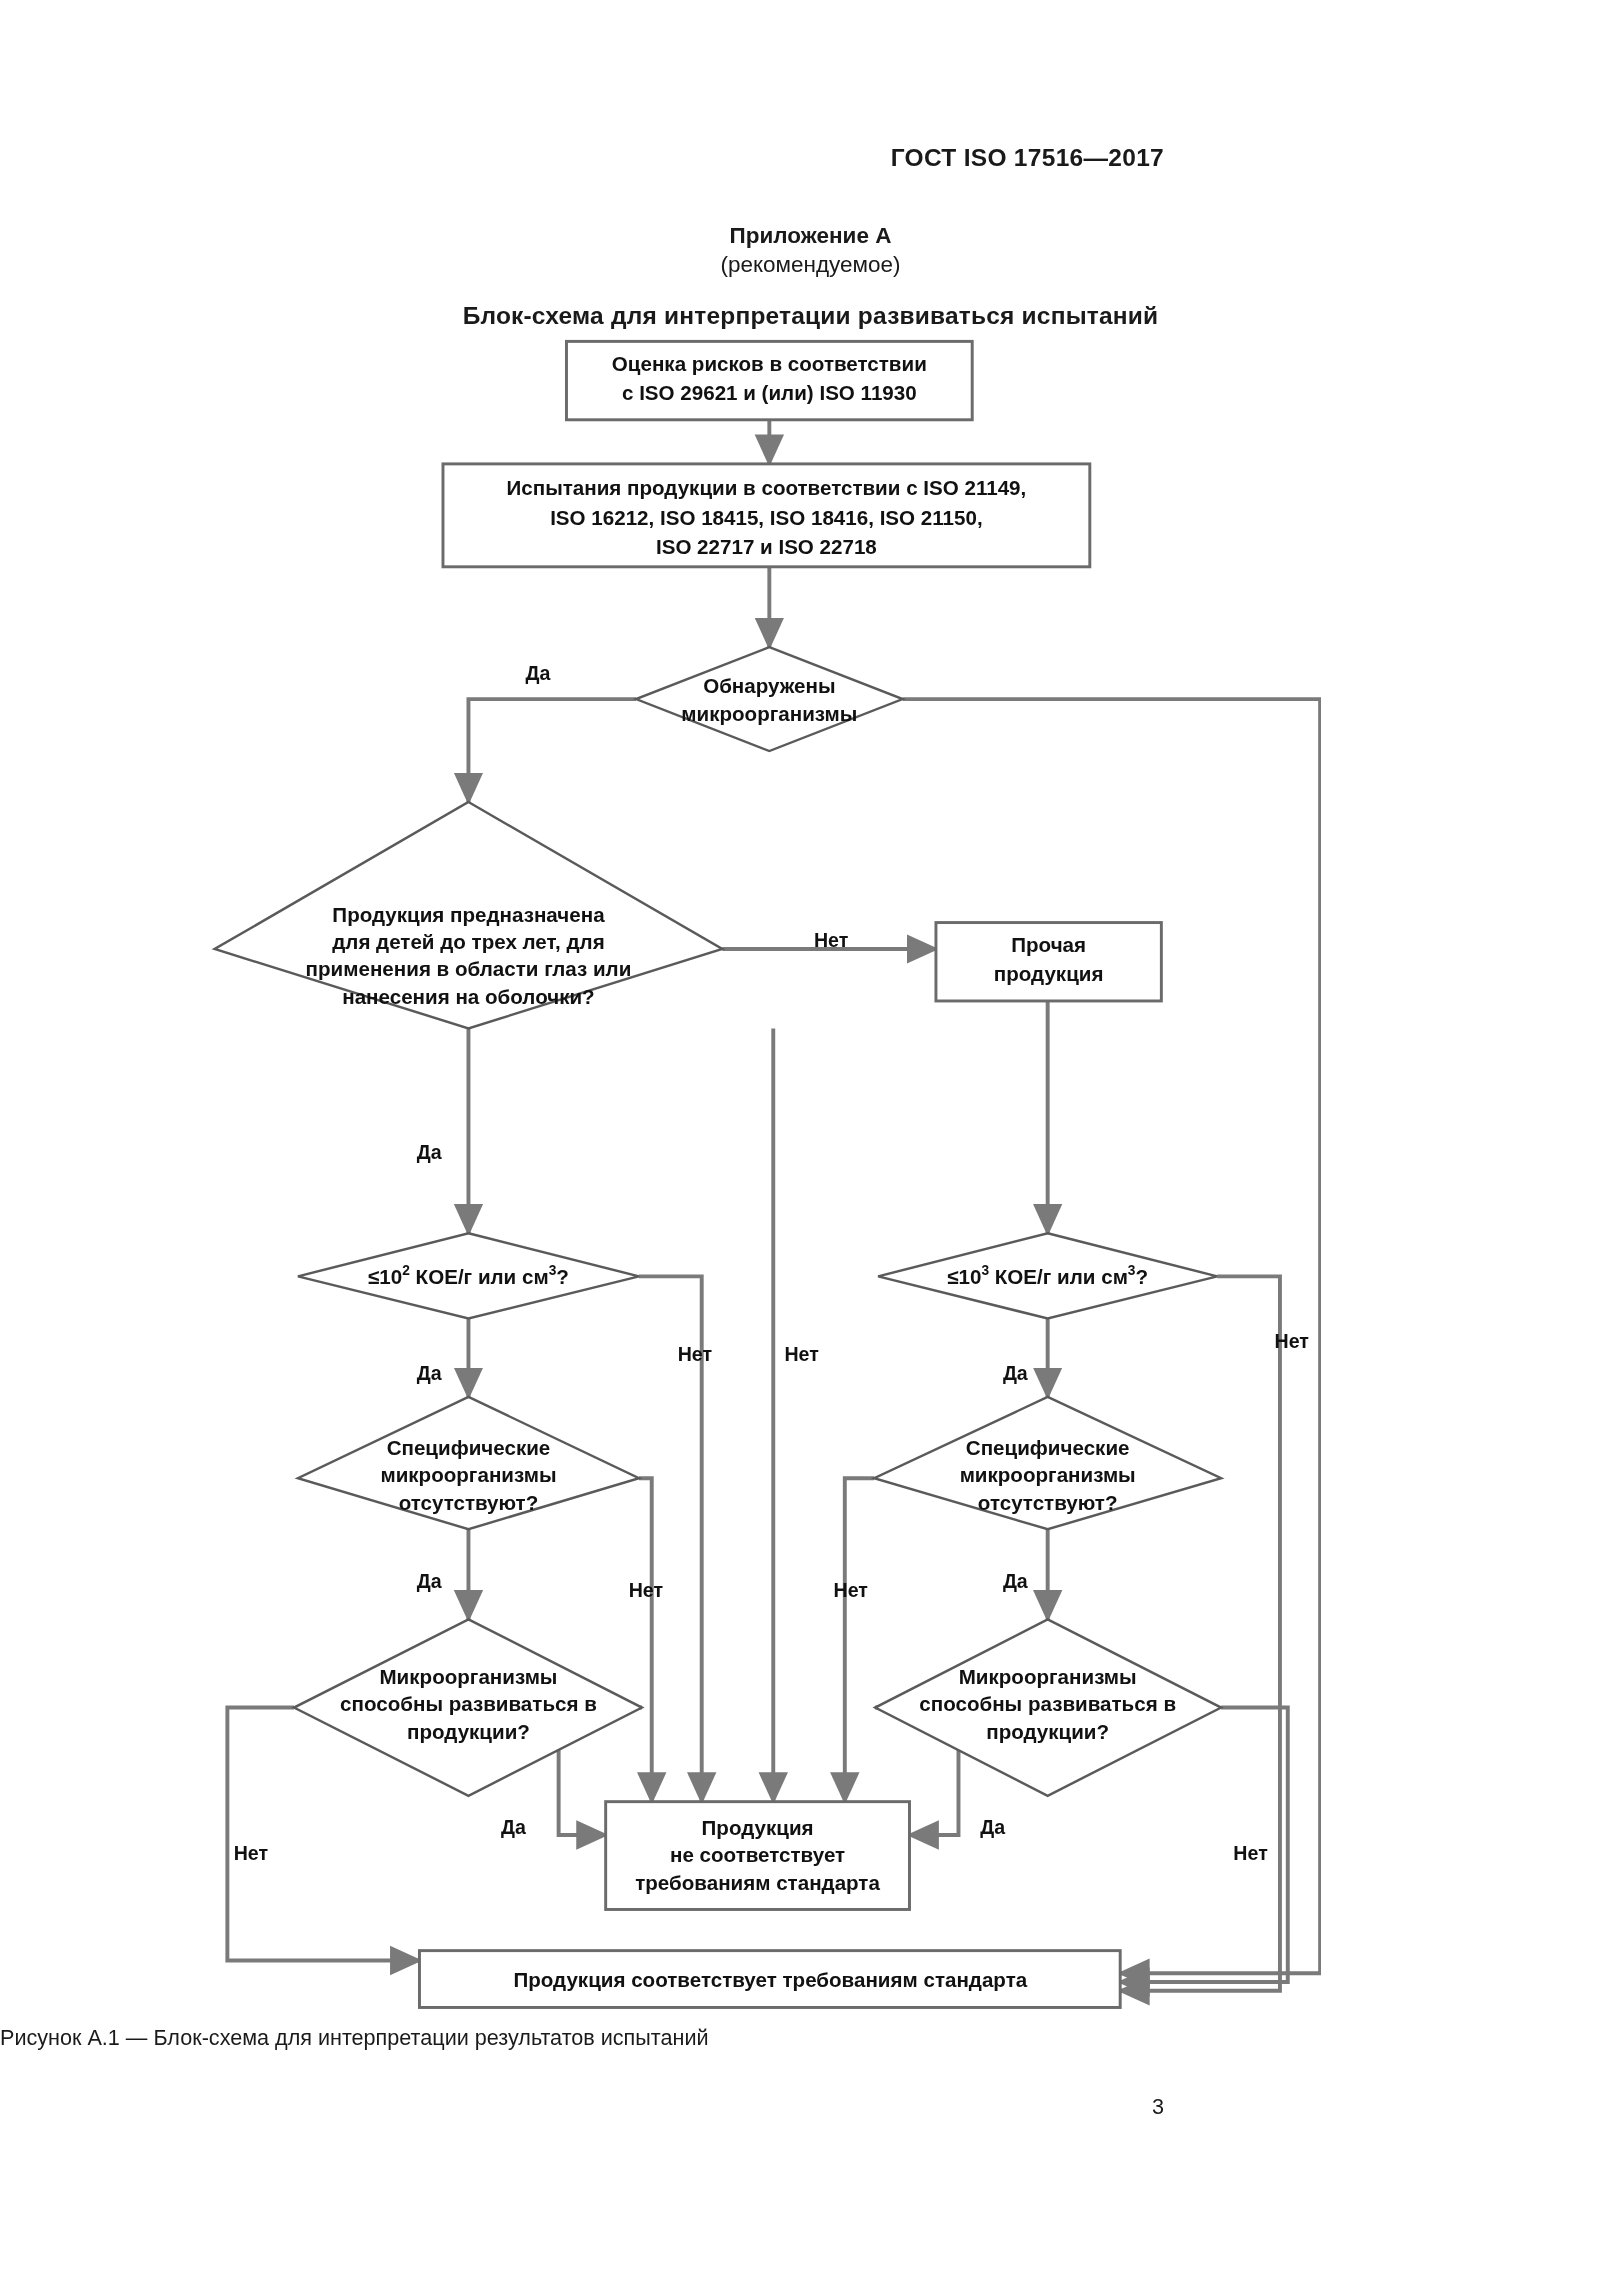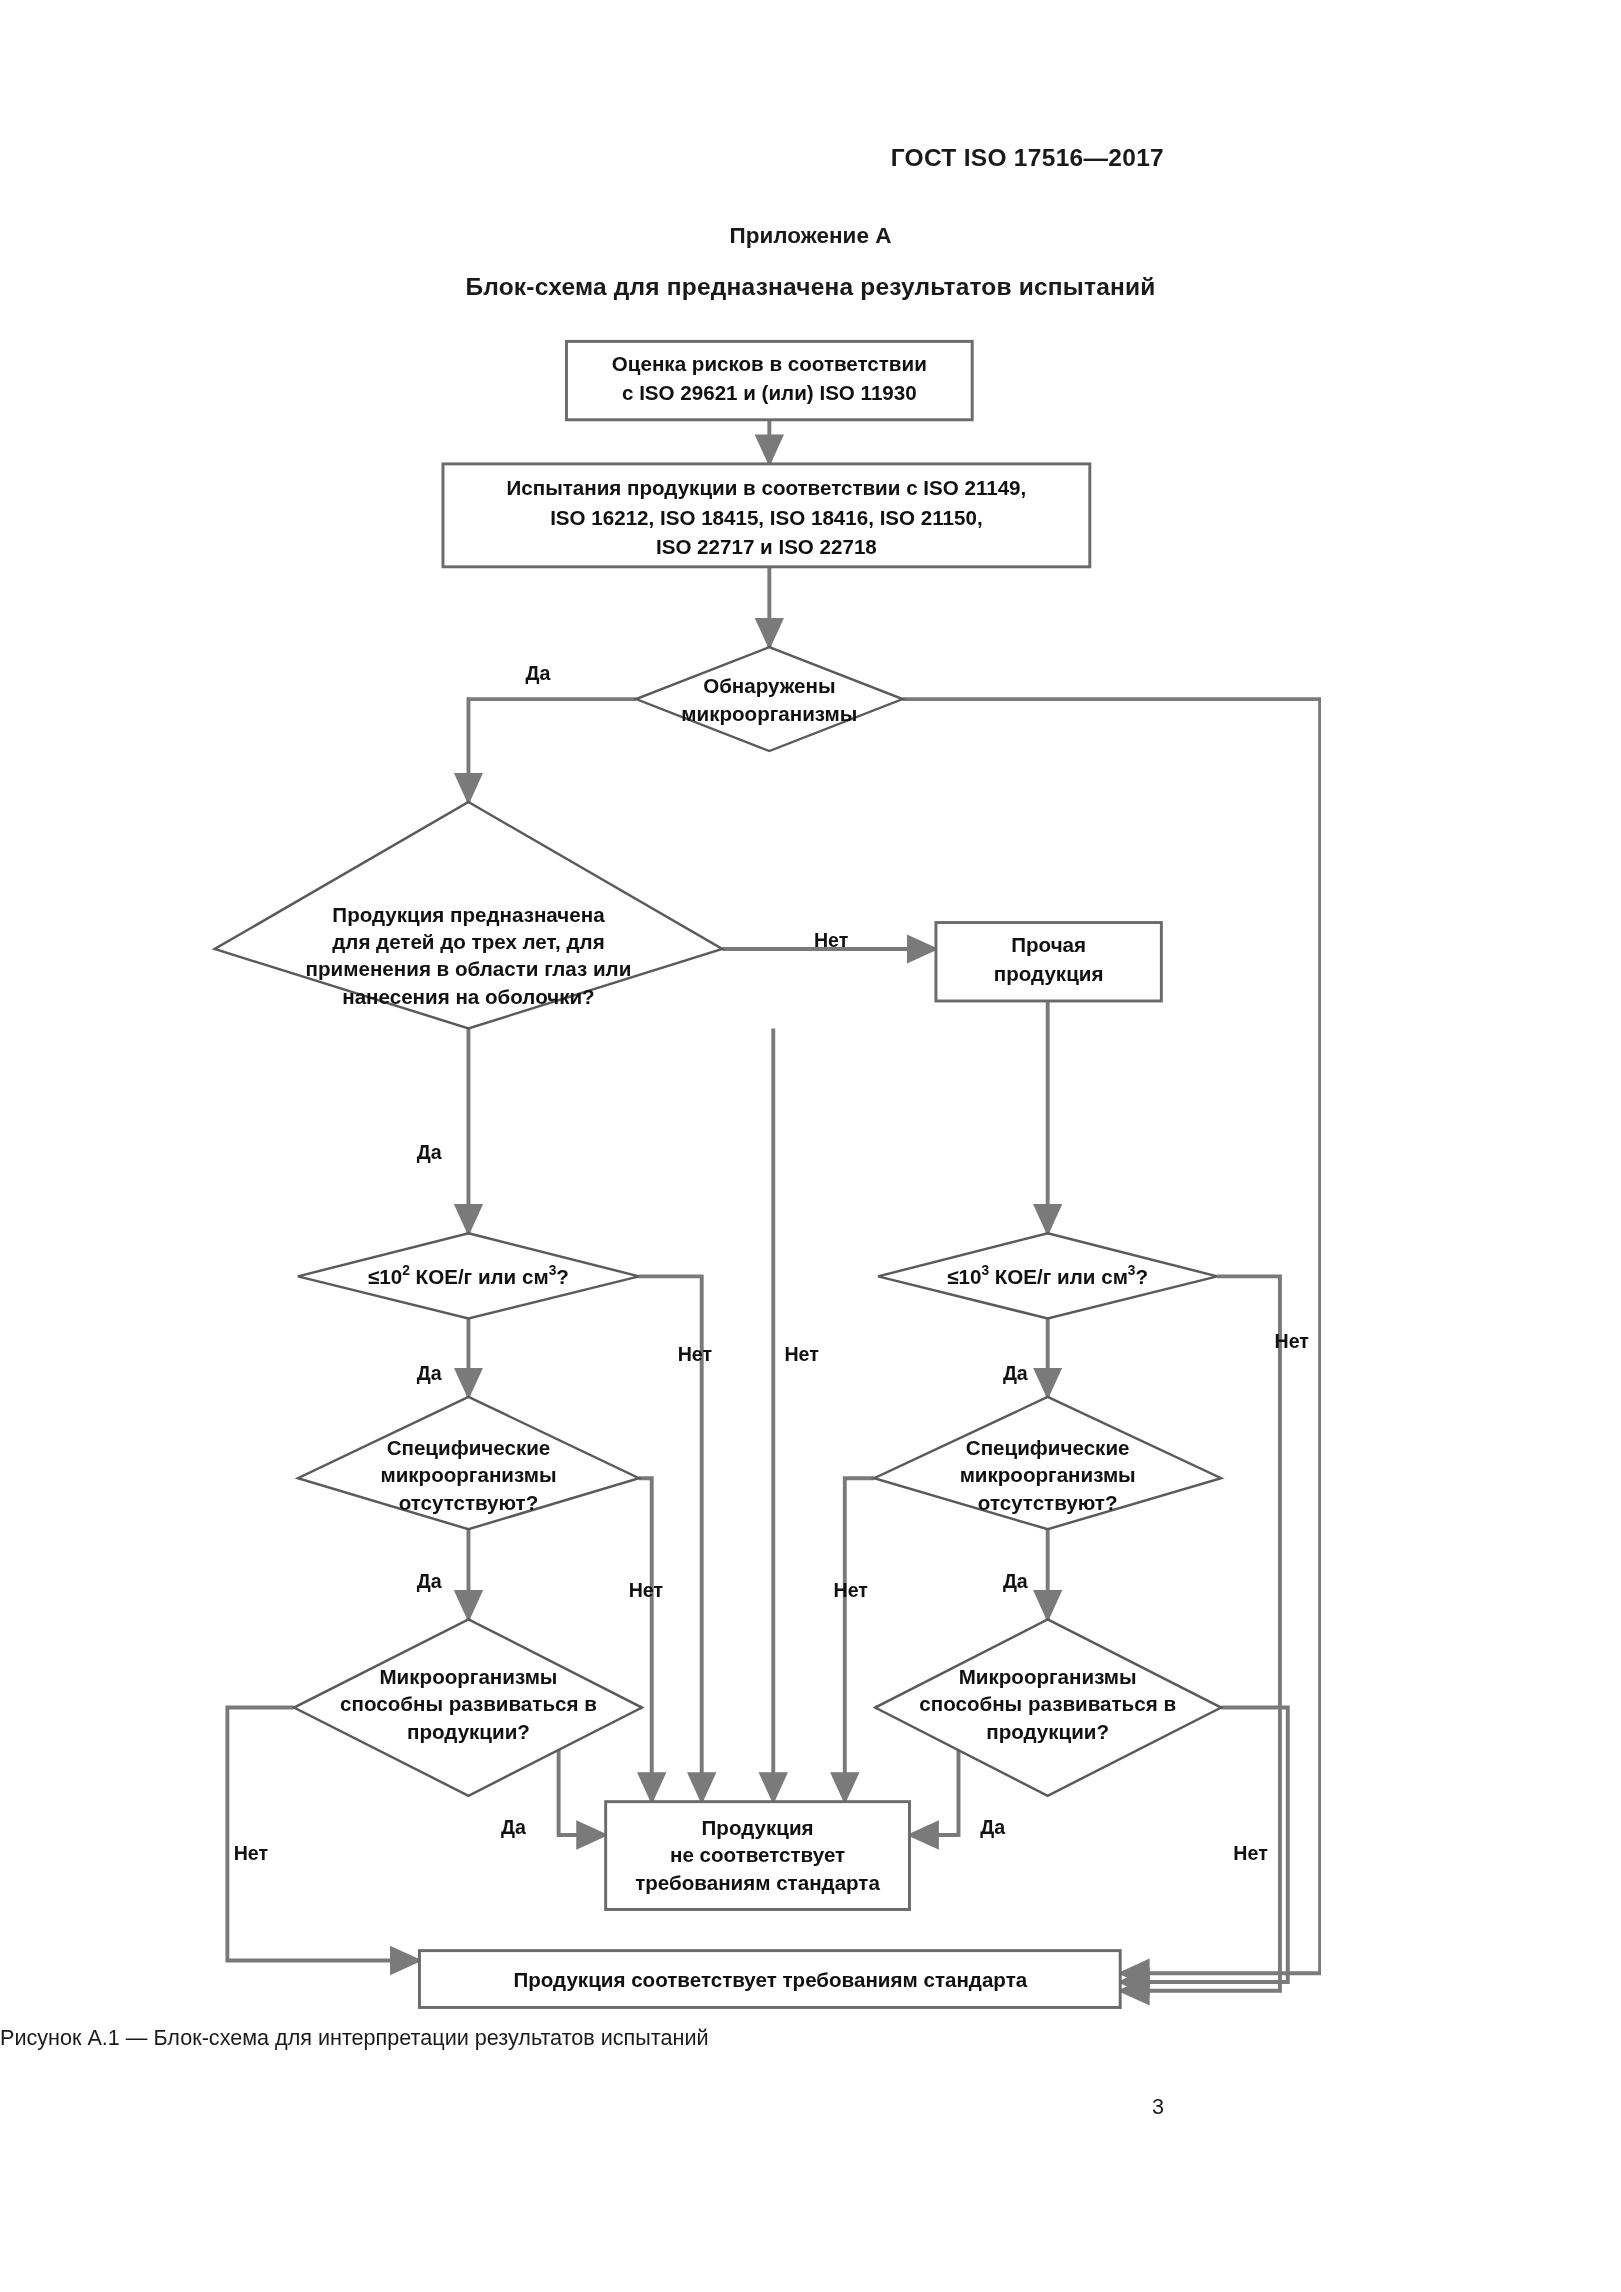--- a/index.html
+++ b/index.html
@@ -103,21 +103,22 @@
 </style>
 </head>
 <body>
 
 <div id="page">
 
   <div class="doc-header">ГОСТ ISO 17516—2017</div>
 
   <div class="title-block">
     <div class="title-line1">Приложение А</div>
-    <div class="title-line3">Блок-схема для предназначена результатов испытаний</div>
+    <div class="title-line2">(рекомендуемое)</div>
+    <div class="title-line3">Блок-схема для интерпретации развиваться испытаний</div>
   </div>
 
   <svg id="chart-svg" width="1621" height="2293" viewBox="0 0 1654 2339">
     <defs>
       <marker id="ah" viewBox="0 0 12 12" refX="10" refY="6" markerWidth="9" markerHeight="9" orient="auto-start-reverse">
         <path d="M 0 1 L 11 6 L 0 11 z" fill="#7a7a7a"></path>
       </marker>
     </defs>
 
     <path class="conn" d="M 785 428 L 785 473" marker-end="url(#ah)"></path>

